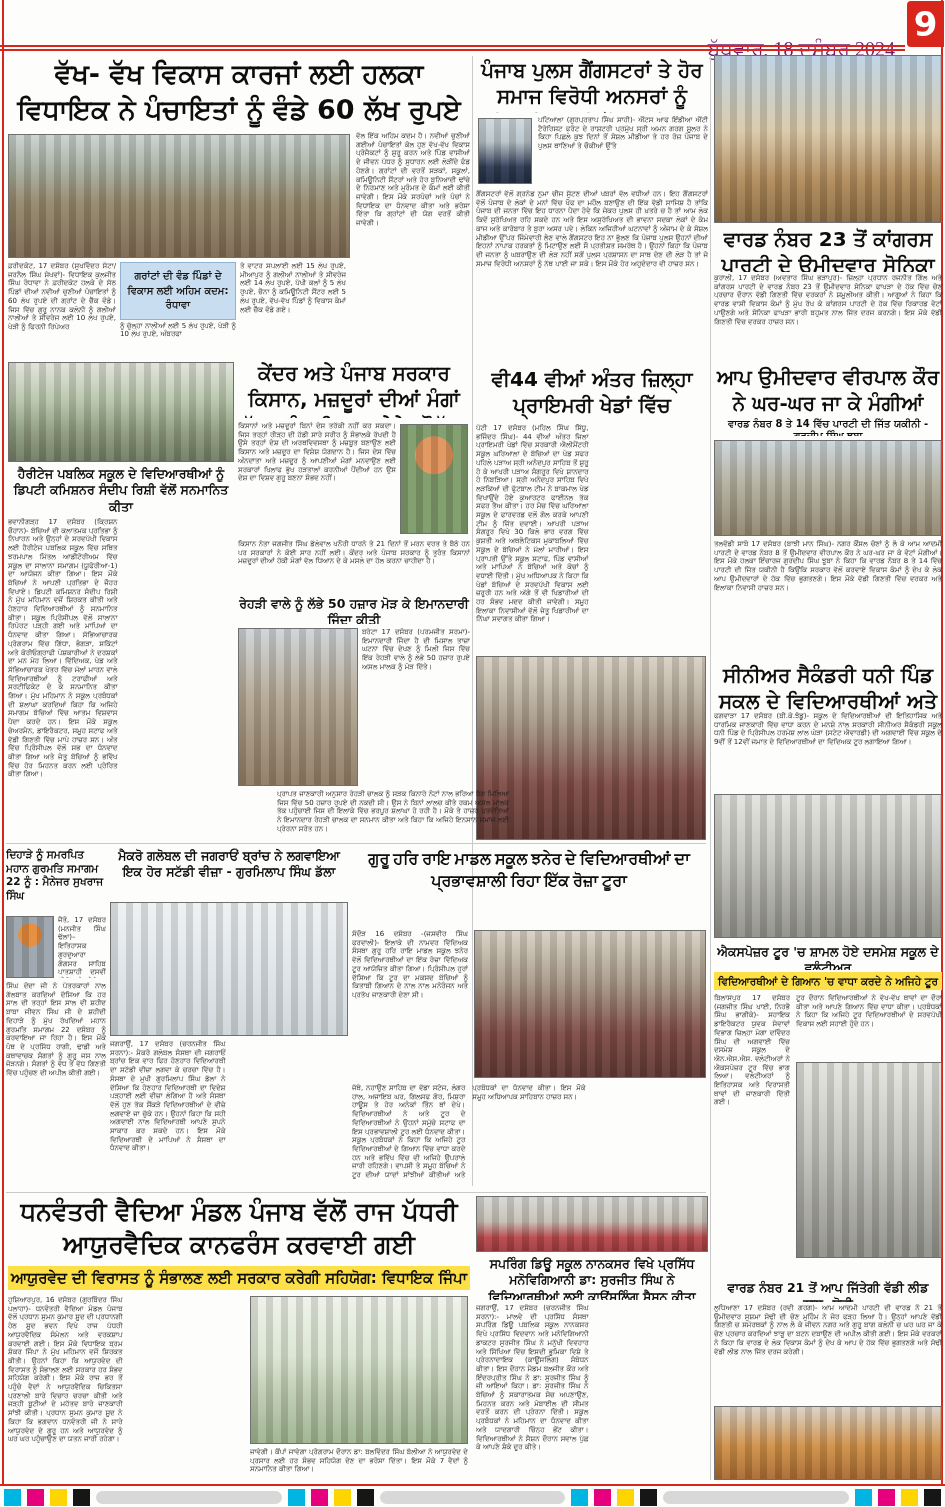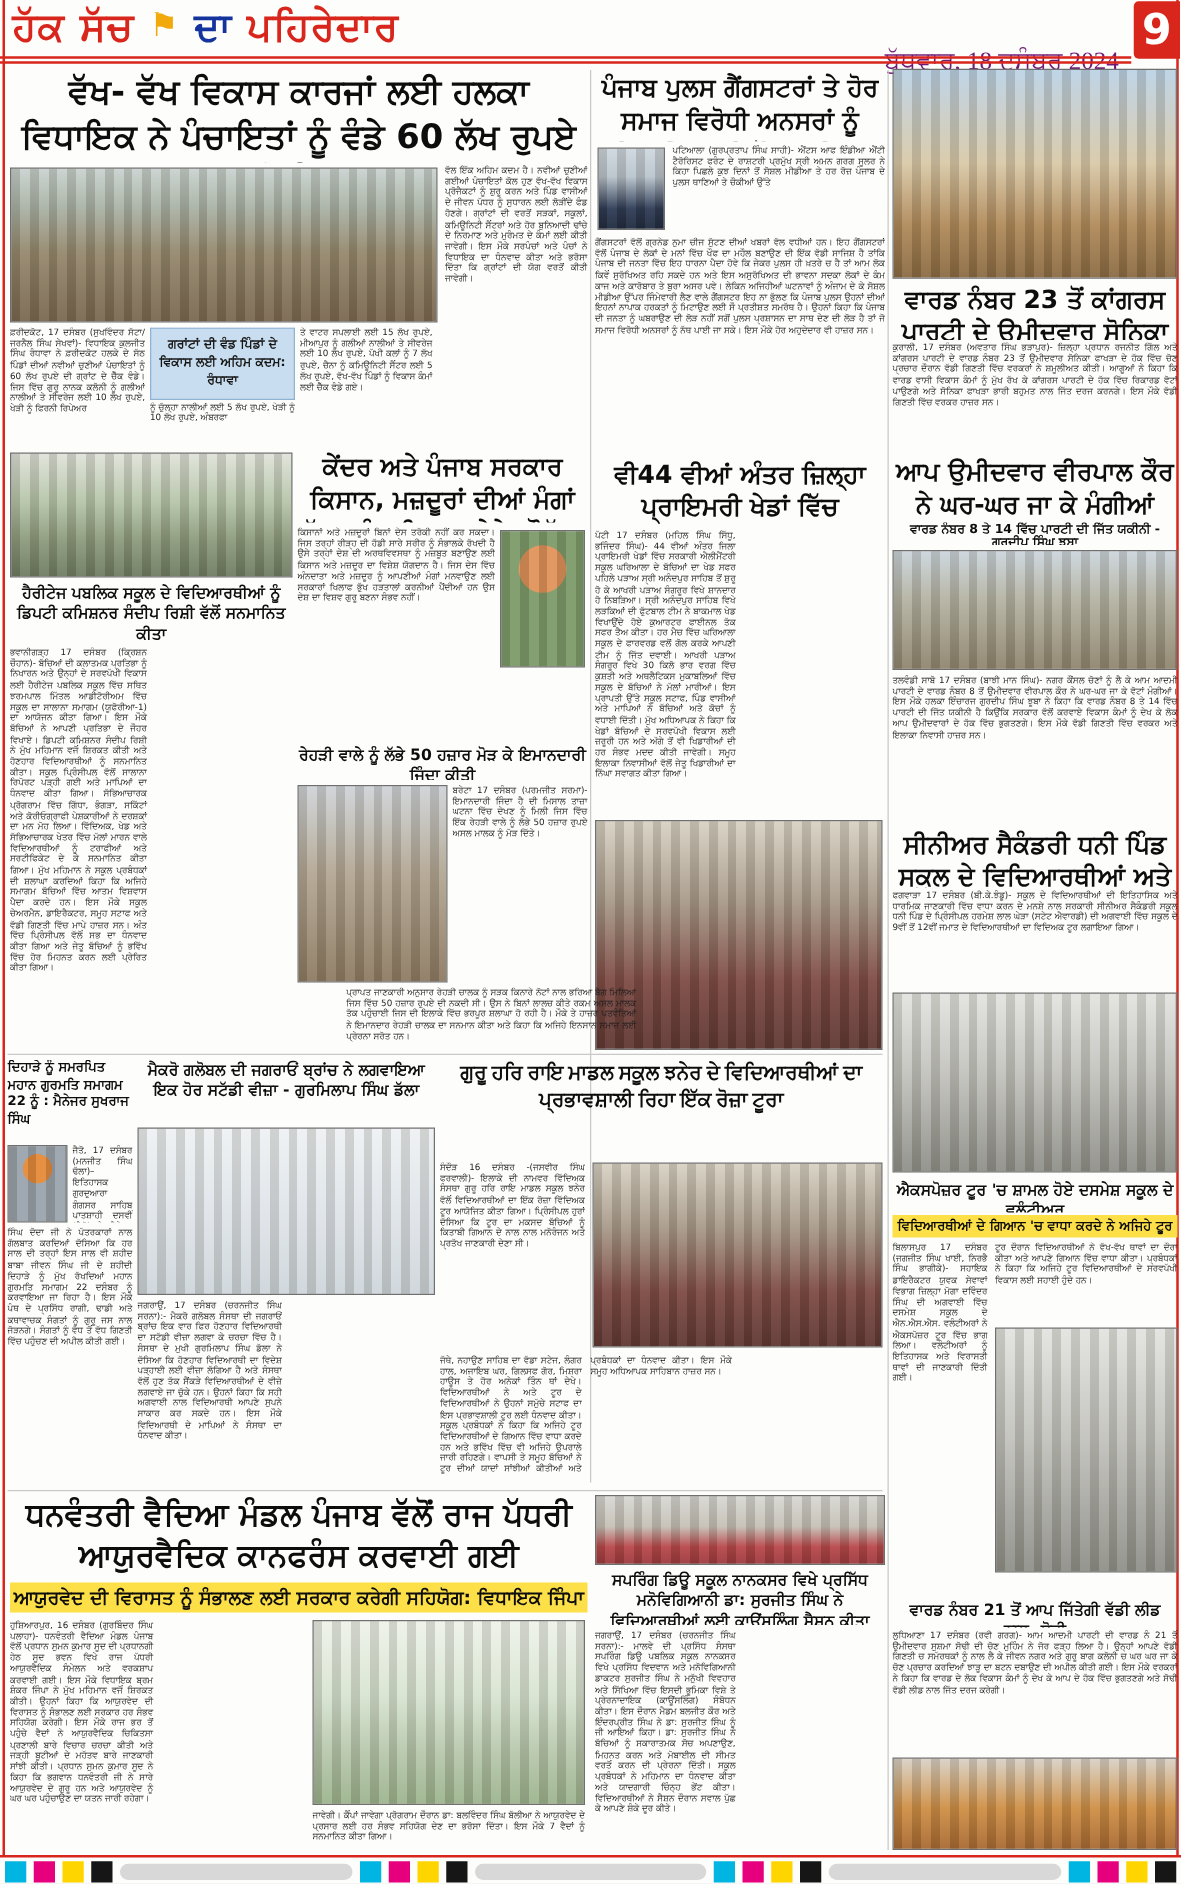--- a/index.html
+++ b/index.html
@@ -58,64 +58,57 @@
   .graybar{flex:1;height:13px;background:#d8d8d8;border-radius:7px;}
 </style>
 </head>
 <body>
 
 <div id="page">
 
   <div class="abs edge" style="left:2px;top:0;height:1484px;"></div>
   <div class="abs edge" style="left:941px;top:0;height:1484px;"></div>
 
-  <div class="abs" style="left:10px;top:4px;width:460px;height:42px;">
-    <span class="logo-line">
-      <span>ਹੱਕ ਸੱਚ</span>
-      <span class="flag">⚑</span>
-      <span class="logo-da">ਦਾ</span>
-      <span>ਪਹਿਰੇਦਾਰ</span>
-    </span>
-  </div>
   <div class="abs mh-date" style="left:640px;top:14px;width:255px;text-align:right;">ਬੁੱਧਵਾਰ, 18 ਦਸੰਬਰ 2024</div>
   <div class="abs pageno" style="left:907px;top:1px;width:37px;height:46px;">9</div>
   <div class="abs redrule" style="left:0;top:45px;width:905px;"></div>
   <div class="abs redrule" style="left:0;top:49px;width:905px;"></div>
 
   <div class="abs vrule" style="left:472px;top:56px;height:1130px;"></div>
   <div class="abs vrule" style="left:710px;top:56px;height:1424px;"></div>
   <div class="abs hrule" style="left:6px;top:843px;width:700px;"></div>
   <div class="abs hrule" style="left:6px;top:1192px;width:700px;"></div>
 
   <div class="abs hl hl-main" style="left:8px;top:56px;width:462px;height:74px;overflow:hidden;">ਵੱਖ- ਵੱਖ ਵਿਕਾਸ ਕਾਰਜਾਂ ਲਈ ਹਲਕਾ ਵਿਧਾਇਕ ਨੇ ਪੰਚਾਇਤਾਂ ਨੂੰ ਵੰਡੇ 60 ਲੱਖ ਰੁਪਏ ਦੇ ਚੈੱਕ</div>
   <div class="abs photo ph-crowd" style="left:8px;top:134px;width:342px;height:124px;"></div>
   <div class="abs bd" style="left:356px;top:132px;width:114px;height:226px;">ਵੱਲ ਇੱਕ ਅਹਿਮ ਕਦਮ ਹੈ। ਨਵੀਆਂ ਚੁਣੀਆਂ ਗਈਆਂ ਪੰਚਾਇਤਾਂ ਕੋਲ ਹੁਣ ਵੱਖ-ਵੱਖ ਵਿਕਾਸ ਪ੍ਰੋਜੈਕਟਾਂ ਨੂੰ ਸ਼ੁਰੂ ਕਰਨ ਅਤੇ ਪਿੰਡ ਵਾਸੀਆਂ ਦੇ ਜੀਵਨ ਪੱਧਰ ਨੂੰ ਸੁਧਾਰਨ ਲਈ ਲੋੜੀਂਦੇ ਫੰਡ ਹੋਣਗੇ। ਗ੍ਰਾਂਟਾਂ ਦੀ ਵਰਤੋਂ ਸੜਕਾਂ, ਸਕੂਲਾਂ, ਕਮਿਊਨਿਟੀ ਸੈਂਟਰਾਂ ਅਤੇ ਹੋਰ ਬੁਨਿਆਦੀ ਢਾਂਚੇ ਦੇ ਨਿਰਮਾਣ ਅਤੇ ਮੁਰੰਮਤ ਦੇ ਕੰਮਾਂ ਲਈ ਕੀਤੀ ਜਾਵੇਗੀ। ਇਸ ਮੌਕੇ ਸਰਪੰਚਾਂ ਅਤੇ ਪੰਚਾਂ ਨੇ ਵਿਧਾਇਕ ਦਾ ਧੰਨਵਾਦ ਕੀਤਾ ਅਤੇ ਭਰੋਸਾ ਦਿੱਤਾ ਕਿ ਗ੍ਰਾਂਟਾਂ ਦੀ ਯੋਗ ਵਰਤੋਂ ਕੀਤੀ ਜਾਵੇਗੀ।</div>
   <div class="abs bd" style="left:8px;top:262px;width:108px;height:96px;">ਫ਼ਰੀਦਕੋਟ, 17 ਦਸੰਬਰ (ਸੁਖਵਿੰਦਰ ਸੱਟਾ/ ਜਰਨੈਲ ਸਿੰਘ ਸੇਖਵਾਂ)- ਵਿਧਾਇਕ ਕੁਲਜੀਤ ਸਿੰਘ ਰੰਧਾਵਾ ਨੇ ਫ਼ਰੀਦਕੋਟ ਹਲਕੇ ਦੇ ਸੱਠ ਪਿੰਡਾਂ ਦੀਆਂ ਨਵੀਆਂ ਚੁਣੀਆਂ ਪੰਚਾਇਤਾਂ ਨੂੰ 60 ਲੱਖ ਰੁਪਏ ਦੀ ਗ੍ਰਾਂਟ ਦੇ ਚੈੱਕ ਵੰਡੇ। ਜਿਸ ਵਿੱਚ ਗੁਰੂ ਨਾਨਕ ਕਲੋਨੀ ਨੂੰ ਗਲੀਆਂ ਨਾਲੀਆਂ ਤੇ ਸੀਵਰੇਜ ਲਈ 10 ਲੱਖ ਰੁਪਏ, ਖੇੜੀ ਨੂੰ ਫਿਰਨੀ ਰਿਪੇਅਰ</div>
   <div class="abs" style="left:120px;top:262px;width:116px;height:96px;overflow:hidden;">
     <div class="bluebox">ਗਰਾਂਟਾਂ ਦੀ ਵੰਡ ਪਿੰਡਾਂ ਦੇ ਵਿਕਾਸ ਲਈ ਅਹਿਮ ਕਦਮ: ਰੰਧਾਵਾ</div>
     <div class="bd" style="margin-top:2px;">ਨੂੰ ਚੁੱਲ੍ਹਾ ਨਾਲੀਆਂ ਲਈ 5 ਲੱਖ ਰੁਪਏ, ਖੇੜੀ ਨੂੰ 10 ਲੱਖ ਰੁਪਏ, ਅੰਬਰਫਾ</div>
   </div>
-  <div class="abs bd" style="left:240px;top:262px;width:106px;height:96px;">ਤੇ ਵਾਟਰ ਸਪਲਾਈ ਲਈ 15 ਲੱਖ ਰੁਪਏ, ਮੀਆਪੁਰ ਨੂੰ ਗਲੀਆਂ ਨਾਲੀਆਂ ਤੇ ਸੀਵਰੇਜ ਲਈ 10 ਲੱਖ ਰੁਪਏ, ਪੱਖੀ ਕਲਾਂ ਨੂੰ 7 ਲੱਖ ਰੁਪਏ, ਚੈਨਾ ਨੂੰ ਕਮਿਊਨਿਟੀ ਸੈਂਟਰ ਲਈ 5 ਲੱਖ ਰੁਪਏ, ਵੱਖ-ਵੱਖ ਪਿੰਡਾਂ ਨੂੰ ਵਿਕਾਸ ਕੰਮਾਂ ਲਈ ਚੈੱਕ ਵੰਡੇ ਗਏ।</div>
+  <div class="abs bd" style="left:240px;top:262px;width:106px;height:96px;">ਤੇ ਵਾਟਰ ਸਪਲਾਈ ਲਈ 15 ਲੱਖ ਰੁਪਏ, ਮੀਆਪੁਰ ਨੂੰ ਗਲੀਆਂ ਨਾਲੀਆਂ ਤੇ ਸੀਵਰੇਜ ਲਈ 14 ਲੱਖ ਰੁਪਏ, ਪੱਖੀ ਕਲਾਂ ਨੂੰ 5 ਲੱਖ ਰੁਪਏ, ਚੈਨਾ ਨੂੰ ਕਮਿਊਨਿਟੀ ਸੈਂਟਰ ਲਈ 5 ਲੱਖ ਰੁਪਏ, ਵੱਖ-ਵੱਖ ਪਿੰਡਾਂ ਨੂੰ ਵਿਕਾਸ ਕੰਮਾਂ ਲਈ ਚੈੱਕ ਵੰਡੇ ਗਏ।</div>
   <div class="abs photo ph-garland" style="left:8px;top:362px;width:226px;height:100px;"></div>
 
   <div class="abs hl hl-sm" style="left:8px;top:466px;width:226px;height:48px;overflow:hidden;">ਹੈਰੀਟੇਜ ਪਬਲਿਕ ਸਕੂਲ ਦੇ ਵਿਦਿਆਰਥੀਆਂ ਨੂੰ ਡਿਪਟੀ ਕਮਿਸ਼ਨਰ ਸੰਦੀਪ ਰਿਸ਼ੀ ਵੱਲੋਂ ਸਨਮਾਨਿਤ ਕੀਤਾ</div>
   <div class="abs bd cols2" style="left:8px;top:518px;width:226px;height:322px;">ਭਵਾਨੀਗੜ੍ਹ 17 ਦਸੰਬਰ (ਕ੍ਰਿਸ਼ਨ ਚੌਹਾਨ)- ਬੱਚਿਆਂ ਦੀ ਕਲਾਤਮਕ ਪ੍ਰਤਿਭਾ ਨੂੰ ਨਿਖਾਰਨ ਅਤੇ ਉਨ੍ਹਾਂ ਦੇ ਸਰਵਪੱਖੀ ਵਿਕਾਸ ਲਈ ਹੈਰੀਟੇਜ ਪਬਲਿਕ ਸਕੂਲ ਵਿੱਚ ਸਥਿਤ ਝਰਮਪਾਲ ਮਿੱਤਲ ਆਡੀਟੋਰੀਅਮ ਵਿੱਚ ਸਕੂਲ ਦਾ ਸਾਲਾਨਾ ਸਮਾਗਮ (ਯੂਫੋਰੀਆ-1) ਦਾ ਆਯੋਜਨ ਕੀਤਾ ਗਿਆ। ਇਸ ਮੌਕੇ ਬੱਚਿਆਂ ਨੇ ਆਪਣੀ ਪ੍ਰਤਿਭਾ ਦੇ ਜੌਹਰ ਵਿਖਾਏ। ਡਿਪਟੀ ਕਮਿਸ਼ਨਰ ਸੰਦੀਪ ਰਿਸ਼ੀ ਨੇ ਮੁੱਖ ਮਹਿਮਾਨ ਵਜੋਂ ਸ਼ਿਰਕਤ ਕੀਤੀ ਅਤੇ ਹੋਣਹਾਰ ਵਿਦਿਆਰਥੀਆਂ ਨੂੰ ਸਨਮਾਨਿਤ ਕੀਤਾ। ਸਕੂਲ ਪ੍ਰਿੰਸੀਪਲ ਵੱਲੋਂ ਸਾਲਾਨਾ ਰਿਪੋਰਟ ਪੜ੍ਹੀ ਗਈ ਅਤੇ ਮਾਪਿਆਂ ਦਾ ਧੰਨਵਾਦ ਕੀਤਾ ਗਿਆ। ਸੱਭਿਆਚਾਰਕ ਪ੍ਰੋਗਰਾਮ ਵਿੱਚ ਗਿੱਧਾ, ਭੰਗੜਾ, ਸਕਿੱਟਾਂ ਅਤੇ ਕੋਰੀਓਗ੍ਰਾਫੀ ਪੇਸ਼ਕਾਰੀਆਂ ਨੇ ਦਰਸ਼ਕਾਂ ਦਾ ਮਨ ਮੋਹ ਲਿਆ। ਵਿੱਦਿਅਕ, ਖੇਡ ਅਤੇ ਸੱਭਿਆਚਾਰਕ ਖੇਤਰ ਵਿੱਚ ਮੱਲਾਂ ਮਾਰਨ ਵਾਲੇ ਵਿਦਿਆਰਥੀਆਂ ਨੂੰ ਟਰਾਫੀਆਂ ਅਤੇ ਸਰਟੀਫਿਕੇਟ ਦੇ ਕੇ ਸਨਮਾਨਿਤ ਕੀਤਾ ਗਿਆ। ਮੁੱਖ ਮਹਿਮਾਨ ਨੇ ਸਕੂਲ ਪ੍ਰਬੰਧਕਾਂ ਦੀ ਸ਼ਲਾਘਾ ਕਰਦਿਆਂ ਕਿਹਾ ਕਿ ਅਜਿਹੇ ਸਮਾਗਮ ਬੱਚਿਆਂ ਵਿੱਚ ਆਤਮ ਵਿਸ਼ਵਾਸ ਪੈਦਾ ਕਰਦੇ ਹਨ। ਇਸ ਮੌਕੇ ਸਕੂਲ ਚੇਅਰਮੈਨ, ਡਾਇਰੈਕਟਰ, ਸਮੂਹ ਸਟਾਫ ਅਤੇ ਵੱਡੀ ਗਿਣਤੀ ਵਿੱਚ ਮਾਪੇ ਹਾਜ਼ਰ ਸਨ। ਅੰਤ ਵਿੱਚ ਪ੍ਰਿੰਸੀਪਲ ਵੱਲੋਂ ਸਭ ਦਾ ਧੰਨਵਾਦ ਕੀਤਾ ਗਿਆ ਅਤੇ ਜੇਤੂ ਬੱਚਿਆਂ ਨੂੰ ਭਵਿੱਖ ਵਿੱਚ ਹੋਰ ਮਿਹਨਤ ਕਰਨ ਲਈ ਪ੍ਰੇਰਿਤ ਕੀਤਾ ਗਿਆ।</div>
 
   <div class="abs hl hl-md" style="left:476px;top:57px;width:232px;height:56px;overflow:hidden;">ਪੰਜਾਬ ਪੁਲਸ ਗੈਂਗਸਟਰਾਂ ਤੇ ਹੋਰ ਸਮਾਜ ਵਿਰੋਧੀ ਅਨਸਰਾਂ ਨੂੰ ਮਿਟਾਉਣ ਲਈ ਸੌ ਪ੍ਰਤੀਸ਼ਤ ਸਮਰੱਥ - ਅਮਨ ਗਰਗ ਸੂਲਰ</div>
   <div class="abs photo ph-suit" style="left:478px;top:118px;width:54px;height:66px;"></div>
   <div class="abs bd" style="left:538px;top:116px;width:170px;height:70px;">ਪਟਿਆਲਾ (ਗੁਰਪ੍ਰਤਾਪ ਸਿੰਘ ਸਾਹੀ)- ਐਂਟਸ ਆਫ ਇੰਡੀਆ ਐਂਟੀ ਟੈਰੋਰਿਸਟ ਫਰੰਟ ਦੇ ਰਾਸ਼ਟਰੀ ਪ੍ਰਮੁੱਖ ਸ੍ਰੀ ਅਮਨ ਗਰਗ ਸੂਲਰ ਨੇ ਕਿਹਾ ਪਿਛਲੇ ਕੁਝ ਦਿਨਾਂ ਤੋਂ ਸੋਸ਼ਲ ਮੀਡੀਆ ਤੇ ਹਰ ਰੋਜ਼ ਪੰਜਾਬ ਦੇ ਪੁਲਸ ਥਾਣਿਆਂ ਤੇ ਚੌਕੀਆਂ ਉੱਤੇ</div>
   <div class="abs bd" style="left:476px;top:190px;width:232px;height:170px;">ਗੈਂਗਸਟਰਾਂ ਵੱਲੋਂ ਗ੍ਰਨੇਡ ਨੁਮਾ ਚੀਜ ਸੁੱਟਣ ਦੀਆਂ ਖਬਰਾਂ ਵੱਲ ਵਧੀਆਂ ਹਨ। ਇਹ ਗੈਂਗਸਟਰਾਂ ਵੱਲੋਂ ਪੰਜਾਬ ਦੇ ਲੋਕਾਂ ਦੇ ਮਨਾਂ ਵਿੱਚ ਖੌਫ ਦਾ ਮਹੌਲ ਬਣਾਉਣ ਦੀ ਇੱਕ ਵੱਡੀ ਸਾਜਿਸ਼ ਹੈ ਤਾਂਕਿ ਪੰਜਾਬ ਦੀ ਜਨਤਾ ਵਿੱਚ ਇਹ ਧਾਰਨਾ ਪੈਦਾ ਹੋਵੇ ਕਿ ਜੇਕਰ ਪੁਲਸ ਹੀ ਖ਼ਤਰੇ ਚ ਹੈ ਤਾਂ ਆਮ ਲੋਕ ਕਿਵੇਂ ਸੁਰੱਖਿਅਤ ਰਹਿ ਸਕਦੇ ਹਨ ਅਤੇ ਇਸ ਅਸੁਰੱਖਿਅਤ ਦੀ ਭਾਵਨਾ ਸਦਕਾ ਲੋਕਾਂ ਦੇ ਕੰਮ ਕਾਜ ਅਤੇ ਕਾਰੋਬਾਰ ਤੇ ਬੁਰਾ ਅਸਰ ਪਵੇ। ਲੇਕਿਨ ਅਜਿਹੀਆਂ ਘਟਨਾਵਾਂ ਨੂੰ ਅੰਜਾਮ ਦੇ ਕੇ ਸੋਸ਼ਲ ਮੀਡੀਆ ਉੱਪਰ ਜਿੰਮੇਵਾਰੀ ਲੈਣ ਵਾਲੇ ਗੈਂਗਸਟਰ ਇਹ ਨਾ ਭੁੱਲਣ ਕਿ ਪੰਜਾਬ ਪੁਲਸ ਉਹਨਾਂ ਦੀਆਂ ਇਹਨਾਂ ਨਾਪਾਕ ਹਰਕਤਾਂ ਨੂੰ ਮਿਟਾਉਣ ਲਈ ਸੌ ਪ੍ਰਤੀਸ਼ਤ ਸਮਰੱਥ ਹੈ। ਉਹਨਾਂ ਕਿਹਾ ਕਿ ਪੰਜਾਬ ਦੀ ਜਨਤਾ ਨੂੰ ਘਬਰਾਉਣ ਦੀ ਲੋੜ ਨਹੀਂ ਸਗੋਂ ਪੁਲਸ ਪ੍ਰਸ਼ਾਸਨ ਦਾ ਸਾਥ ਦੇਣ ਦੀ ਲੋੜ ਹੈ ਤਾਂ ਜੋ ਸਮਾਜ ਵਿਰੋਧੀ ਅਨਸਰਾਂ ਨੂੰ ਨੱਥ ਪਾਈ ਜਾ ਸਕੇ। ਇਸ ਮੌਕੇ ਹੋਰ ਅਹੁਦੇਦਾਰ ਵੀ ਹਾਜ਼ਰ ਸਨ।</div>
 
   <div class="abs photo ph-rally" style="left:714px;top:55px;width:228px;height:168px;"></div>
   <div class="abs hl hl-md" style="left:714px;top:226px;width:228px;height:46px;overflow:hidden;">ਵਾਰਡ ਨੰਬਰ 23 ਤੋਂ ਕਾਂਗਰਸ ਪਾਰਟੀ ਦੇ ਉਮੀਦਵਾਰ ਸੋਨਿਕਾ ਫਾਖੜਾ ਰਿਕਾਰਡ ਵੋਟਾਂ ਨਾਲ ਜਿੱਤਣਗੇ: ਰਜਨੀਤ ਗਿੱਲ</div>
   <div class="abs bd" style="left:714px;top:274px;width:228px;height:86px;">ਕੁਰਾਲੀ, 17 ਦਸੰਬਰ (ਅਵਤਾਰ ਸਿੰਘ ਭੜਾਪੁਰ)- ਜ਼ਿਲ੍ਹਾ ਪ੍ਰਧਾਨ ਰਜਨੀਤ ਗਿੱਲ ਅਤੇ ਕਾਂਗਰਸ ਪਾਰਟੀ ਦੇ ਵਾਰਡ ਨੰਬਰ 23 ਤੋਂ ਉਮੀਦਵਾਰ ਸੋਨਿਕਾ ਫਾਖੜਾ ਦੇ ਹੱਕ ਵਿੱਚ ਚੋਣ ਪ੍ਰਚਾਰ ਦੌਰਾਨ ਵੱਡੀ ਗਿਣਤੀ ਵਿੱਚ ਵਰਕਰਾਂ ਨੇ ਸ਼ਮੂਲੀਅਤ ਕੀਤੀ। ਆਗੂਆਂ ਨੇ ਕਿਹਾ ਕਿ ਵਾਰਡ ਵਾਸੀ ਵਿਕਾਸ ਕੰਮਾਂ ਨੂੰ ਮੁੱਖ ਰੱਖ ਕੇ ਕਾਂਗਰਸ ਪਾਰਟੀ ਦੇ ਹੱਕ ਵਿੱਚ ਰਿਕਾਰਡ ਵੋਟਾਂ ਪਾਉਣਗੇ ਅਤੇ ਸੋਨਿਕਾ ਫਾਖੜਾ ਭਾਰੀ ਬਹੁਮਤ ਨਾਲ ਜਿੱਤ ਦਰਜ ਕਰਨਗੇ। ਇਸ ਮੌਕੇ ਵੱਡੀ ਗਿਣਤੀ ਵਿੱਚ ਵਰਕਰ ਹਾਜ਼ਰ ਸਨ।</div>
 
   <div class="abs hl hl-md" style="left:238px;top:360px;width:232px;height:58px;overflow:hidden;">ਕੇਂਦਰ ਅਤੇ ਪੰਜਾਬ ਸਰਕਾਰ ਕਿਸਾਨ, ਮਜ਼ਦੂਰਾਂ ਦੀਆਂ ਮੰਗਾਂ ਵੱਲ ਤੁਰੰਤ ਧਿਆਨ ਦੇਵੇ: ਨੌਲੱਖਾ</div>
   <div class="abs bd" style="left:238px;top:422px;width:158px;height:114px;">ਕਿਸਾਨਾਂ ਅਤੇ ਮਜ਼ਦੂਰਾਂ ਬਿਨਾਂ ਦੇਸ ਤਰੱਕੀ ਨਹੀਂ ਕਰ ਸਕਦਾ। ਜਿਸ ਤਰ੍ਹਾਂ ਰੀੜ੍ਹ ਦੀ ਹੱਡੀ ਸਾਰੇ ਸਰੀਰ ਨੂੰ ਸੰਭਾਲਕੇ ਰੱਖਦੀ ਹੈ ਉਸੇ ਤਰ੍ਹਾਂ ਦੇਸ਼ ਦੀ ਅਰਥਵਿਵਸਥਾ ਨੂੰ ਮਜ਼ਬੂਤ ਬਣਾਉਣ ਲਈ ਕਿਸਾਨ ਅਤੇ ਮਜ਼ਦੂਰ ਦਾ ਵਿਸ਼ੇਸ਼ ਯੋਗਦਾਨ ਹੈ। ਜਿਸ ਦੇਸ ਵਿੱਚ ਅੰਨਦਾਤਾ ਅਤੇ ਮਜ਼ਦੂਰ ਨੂੰ ਆਪਣੀਆਂ ਮੰਗਾਂ ਮਨਵਾਉਣ ਲਈ ਸਰਕਾਰਾਂ ਖਿਲਾਫ ਭੁੱਖ ਹੜਤਾਲਾਂ ਕਰਨੀਆਂ ਪੈਂਦੀਆਂ ਹਨ ਉਸ ਦੇਸ਼ ਦਾ ਵਿਸ਼ਵ ਗੁਰੂ ਬਣਨਾ ਸੰਭਵ ਨਹੀਂ।</div>
   <div class="abs photo ph-oldman" style="left:400px;top:424px;width:68px;height:110px;"></div>
+  <div class="abs bd" style="left:238px;top:540px;width:232px;height:52px;">ਕਿਸਾਨ ਨੇਤਾ ਜਗਜੀਤ ਸਿੰਘ ਡੱਲੇਵਾਲ ਖਨੌਰੀ ਧਾਰਨੇ ਤੇ 21 ਦਿਨਾਂ ਤੋਂ ਮਰਨ ਵਰਤ ਤੇ ਬੈਠੇ ਹਨ ਪਰ ਸਰਕਾਰਾਂ ਨੇ ਕੋਈ ਸਾਰ ਨਹੀਂ ਲਈ। ਕੇਂਦਰ ਅਤੇ ਪੰਜਾਬ ਸਰਕਾਰ ਨੂੰ ਤੁਰੰਤ ਕਿਸਾਨਾਂ ਮਜ਼ਦੂਰਾਂ ਦੀਆਂ ਹੱਕੀ ਮੰਗਾਂ ਵੱਲ ਧਿਆਨ ਦੇ ਕੇ ਮਸਲੇ ਦਾ ਹੱਲ ਕਰਨਾ ਚਾਹੀਦਾ ਹੈ।</div>
 
   <div class="abs hl hl-md" style="left:476px;top:366px;width:232px;height:54px;overflow:hidden;">ਵੀ44 ਵੀਆਂ ਅੰਤਰ ਜ਼ਿਲ੍ਹਾ ਪ੍ਰਾਇਮਰੀ ਖੇਡਾਂ ਵਿੱਚ ਘਰਿਆਲਾ ਲੜਕੇ ਸਕੂਲ ਦੇ ਮਾਰੀਆ ਮੱਲਾਂ</div>
   <div class="abs bd cols2" style="left:476px;top:424px;width:232px;height:228px;">ਪੱਟੀ 17 ਦਸੰਬਰ (ਮਹਿਲ ਸਿੰਘ ਸਿੱਧੂ, ਭਜਿੰਦਰ ਸਿੰਘ)- 44 ਵੀਆਂ ਅੰਤਰ ਜਿਲਾ ਪ੍ਰਾਇਮਰੀ ਖੇਡਾਂ ਵਿੱਚ ਸਰਕਾਰੀ ਐਲੀਮੈਂਟਰੀ ਸਕੂਲ ਘਰਿਆਲਾ ਦੇ ਬੱਚਿਆਂ ਦਾ ਖੇਡ ਸਫਰ ਪਹਿਲੇ ਪੜਾਅ ਸ੍ਰੀ ਅਨੰਦਪੁਰ ਸਾਹਿਬ ਤੋਂ ਸ਼ੁਰੂ ਹੋ ਕੇ ਆਖਰੀ ਪੜਾਅ ਸੰਗਰੂਰ ਵਿਖੇ ਸ਼ਾਨਦਾਰ ਹੋ ਨਿਬੜਿਆ। ਸ੍ਰੀ ਅਨੰਦਪੁਰ ਸਾਹਿਬ ਵਿਖੇ ਲੜਕਿਆਂ ਦੀ ਫੁੱਟਬਾਲ ਟੀਮ ਨੇ ਬਾਕਮਾਲ ਖੇਡ ਵਿਖਾਉਂਦੇ ਹੋਏ ਕੁਆਰਟਰ ਫਾਈਨਲ ਤੱਕ ਸਫਰ ਤੈਅ ਕੀਤਾ। ਹਰ ਮੈਚ ਵਿੱਚ ਘਰਿਆਲਾ ਸਕੂਲ ਦੇ ਫਾਰਵਰਡ ਵਲੋਂ ਗੋਲ ਕਰਕੇ ਆਪਣੀ ਟੀਮ ਨੂੰ ਜਿੱਤ ਦਵਾਈ। ਆਖਰੀ ਪੜਾਅ ਸੰਗਰੂਰ ਵਿਖੇ 30 ਕਿਲੋ ਭਾਰ ਵਰਗ ਵਿੱਚ ਕੁਸ਼ਤੀ ਅਤੇ ਅਥਲੈਟਿਕਸ ਮੁਕਾਬਲਿਆਂ ਵਿੱਚ ਸਕੂਲ ਦੇ ਬੱਚਿਆਂ ਨੇ ਮੱਲਾਂ ਮਾਰੀਆਂ। ਇਸ ਪ੍ਰਾਪਤੀ ਉੱਤੇ ਸਕੂਲ ਸਟਾਫ, ਪਿੰਡ ਵਾਸੀਆਂ ਅਤੇ ਮਾਪਿਆਂ ਨੇ ਬੱਚਿਆਂ ਅਤੇ ਕੋਚਾਂ ਨੂੰ ਵਧਾਈ ਦਿੱਤੀ। ਮੁੱਖ ਅਧਿਆਪਕ ਨੇ ਕਿਹਾ ਕਿ ਖੇਡਾਂ ਬੱਚਿਆਂ ਦੇ ਸਰਵਪੱਖੀ ਵਿਕਾਸ ਲਈ ਜ਼ਰੂਰੀ ਹਨ ਅਤੇ ਅੱਗੇ ਤੋਂ ਵੀ ਖਿਡਾਰੀਆਂ ਦੀ ਹਰ ਸੰਭਵ ਮਦਦ ਕੀਤੀ ਜਾਵੇਗੀ। ਸਮੂਹ ਇਲਾਕਾ ਨਿਵਾਸੀਆਂ ਵੱਲੋਂ ਜੇਤੂ ਖਿਡਾਰੀਆਂ ਦਾ ਨਿੱਘਾ ਸਵਾਗਤ ਕੀਤਾ ਗਿਆ।</div>
   <div class="abs photo ph-maroon" style="left:476px;top:656px;width:230px;height:184px;"></div>
 
   <div class="abs hl hl-sm" style="left:238px;top:596px;width:232px;height:28px;overflow:hidden;">ਰੇਹੜੀ ਵਾਲੇ ਨੂੰ ਲੱਭੇ 50 ਹਜ਼ਾਰ ਮੋੜ ਕੇ ਇਮਾਨਦਾਰੀ ਜਿੰਦਾ ਕੀਤੀ</div>
   <div class="abs photo ph-street" style="left:238px;top:628px;width:120px;height:158px;"></div>
   <div class="abs bd" style="left:362px;top:628px;width:108px;height:158px;">ਬਰੇਟਾ 17 ਦਸੰਬਰ (ਪਰਮਜੀਤ ਸਰਮਾ)- ਇਮਾਨਦਾਰੀ ਜਿੰਦਾ ਹੈ ਦੀ ਮਿਸਾਲ ਤਾਜ਼ਾ ਘਟਨਾ ਵਿੱਚ ਦੇਖਣ ਨੂੰ ਮਿਲੀ ਜਿਸ ਵਿੱਚ ਇੱਕ ਰੇਹੜੀ ਵਾਲੇ ਨੂੰ ਲੱਭੇ 50 ਹਜ਼ਾਰ ਰੁਪਏ ਅਸਲ ਮਾਲਕ ਨੂੰ ਮੋੜ ਦਿੱਤੇ।</div>
   <div class="abs bd" style="left:238px;top:790px;width:232px;height:52px;margin-left:39px;">ਪ੍ਰਾਪਤ ਜਾਣਕਾਰੀ ਅਨੁਸਾਰ ਰੇਹੜੀ ਚਾਲਕ ਨੂੰ ਸੜਕ ਕਿਨਾਰੇ ਨੋਟਾਂ ਨਾਲ ਭਰਿਆ ਬੈਗ ਮਿਲਿਆ ਜਿਸ ਵਿੱਚ 50 ਹਜ਼ਾਰ ਰੁਪਏ ਦੀ ਨਕਦੀ ਸੀ। ਉਸ ਨੇ ਬਿਨਾਂ ਲਾਲਚ ਕੀਤੇ ਰਕਮ ਅਸਲ ਮਾਲਕ ਤੱਕ ਪਹੁੰਚਾਈ ਜਿਸ ਦੀ ਇਲਾਕੇ ਵਿੱਚ ਭਰਪੂਰ ਸ਼ਲਾਘਾ ਹੋ ਰਹੀ ਹੈ। ਮੌਕੇ ਤੇ ਹਾਜ਼ਰ ਪਤਵੰਤਿਆਂ ਨੇ ਇਮਾਨਦਾਰ ਰੇਹੜੀ ਚਾਲਕ ਦਾ ਸਨਮਾਨ ਕੀਤਾ ਅਤੇ ਕਿਹਾ ਕਿ ਅਜਿਹੇ ਇਨਸਾਨ ਸਮਾਜ ਲਈ ਪ੍ਰੇਰਨਾ ਸਰੋਤ ਹਨ।</div>
 

